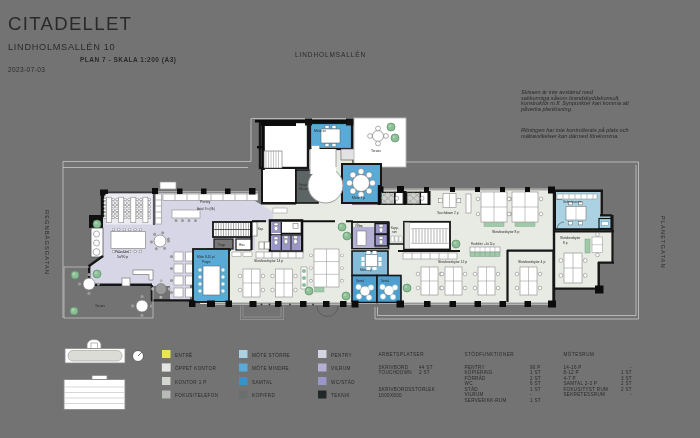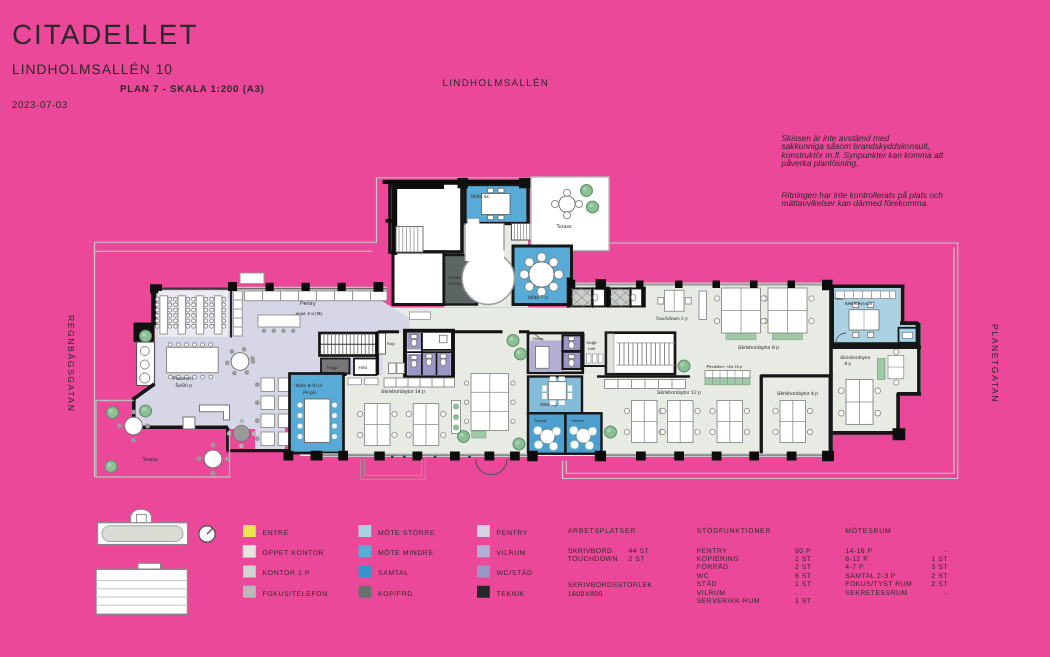--- a/index.html
+++ b/index.html
@@ -1,16 +1,16 @@
 <!DOCTYPE html>
 <html><head>
 <meta charset="utf-8">
 <style>
   html,body{margin:0;padding:0;background:#fff;}
-  #page{position:relative;width:700px;height:438px;background:#ec4899;overflow:hidden;
+  #page{position:relative;width:700px;height:438px;background:#737373;overflow:hidden;
     font-family:"Liberation Sans", sans-serif;}
   svg{position:absolute;left:0;top:0;}
   text{font-family:"Liberation Sans", sans-serif;fill:#2a2a2a;}
 </style>
 </head>
 <body>
 <div id="page">
 <svg width="700" height="438" viewBox="0 0 700 438">
 <defs>
   <g id="tree">

